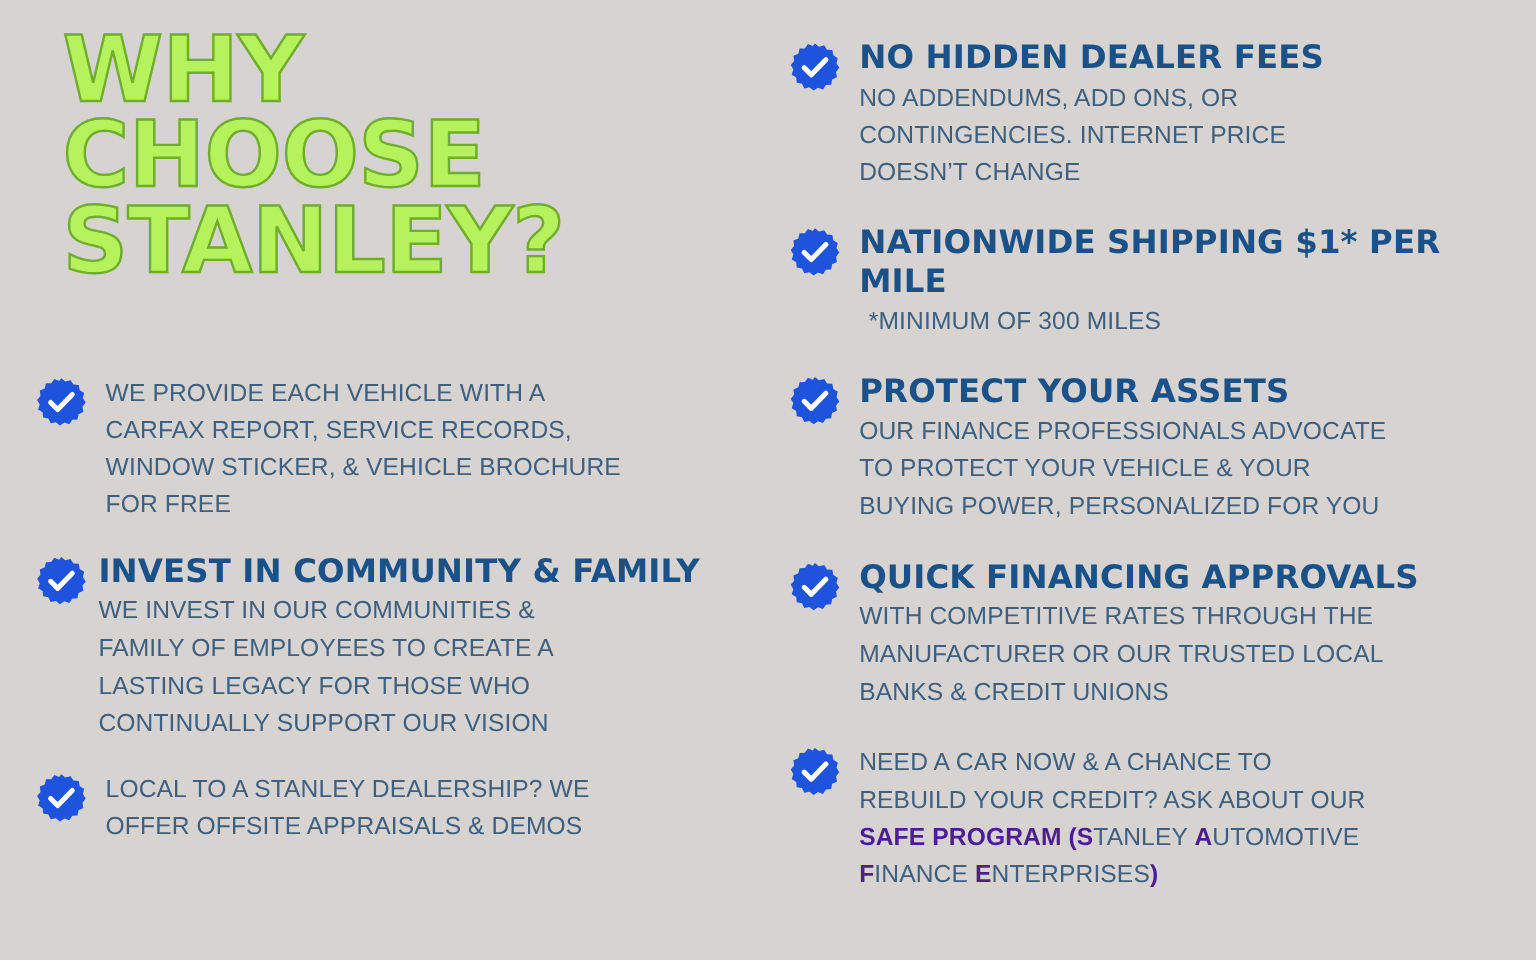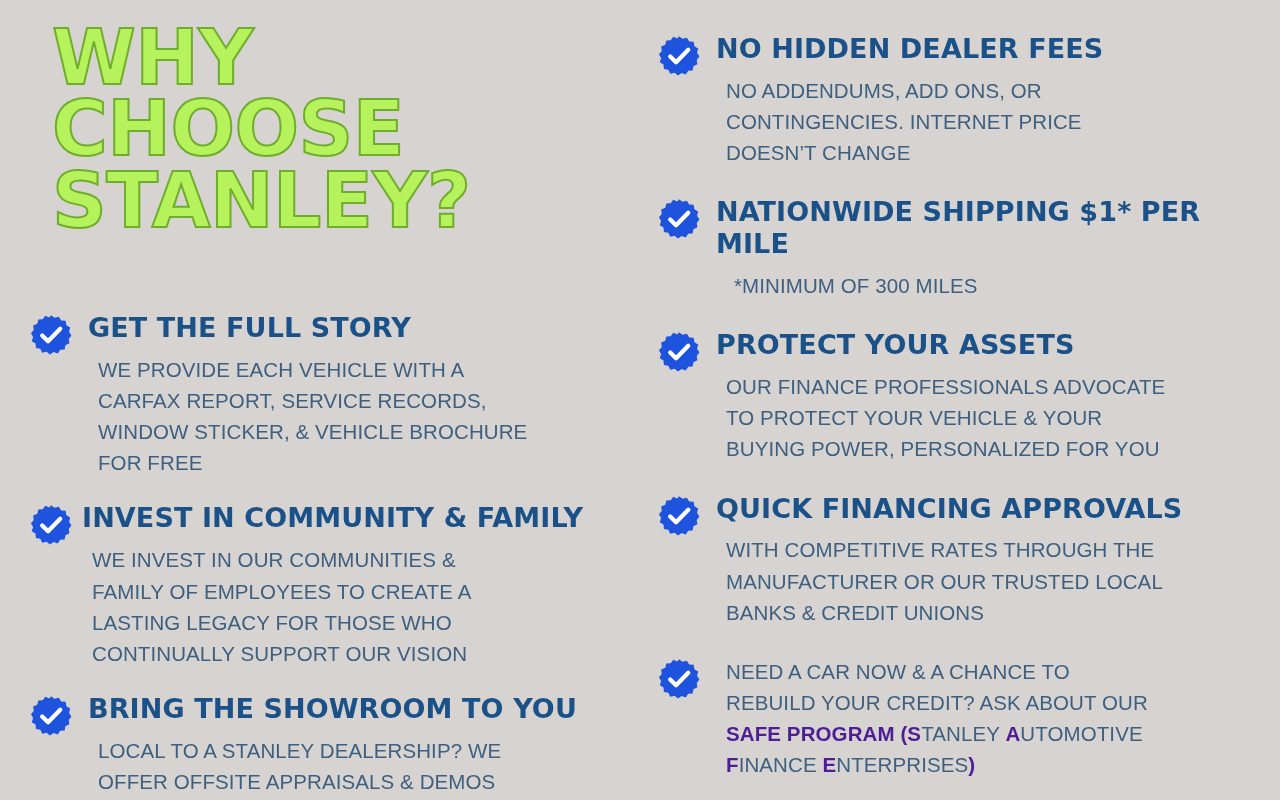--- a/index.html
+++ b/index.html
@@ -65,21 +65,21 @@
     font-weight: 700;
     font-size: 27px;
     line-height: 1.18;
     letter-spacing: 0.1px;
     color: #1b5189;
     text-transform: uppercase;
   }
 
   .f-body {
     display: block;
-    margin: 10px;
+    margin: 0;
     font-family: "Liberation Sans", sans-serif;
     font-weight: 400;
     font-size: 20.5px;
     line-height: 1.52;
     letter-spacing: 0.1px;
     color: #3d5f80;
     text-transform: uppercase;
     white-space: pre-line;
   }
   .f-body .em { font-weight: 700; color: #4c1d95; }
@@ -107,21 +107,20 @@
 
   <ul class="features left-list">
 
     <li class="feature">
       <span class="badge">
         <svg viewBox="0 0 100 100" aria-hidden="true">
           <path fill="#1d53dd" d="M50 3 L58.4 9.2 L68.6 6.6 L74.3 15.5 L84.8 16.1 L86.7 26.5 L95.6 32.1 L93 42.3 L98.6 51.2 L92.2 59.4 L93.9 69.9 L84.3 74.3 L82.4 84.7 L71.9 85.4 L66.2 94.2 L56.3 90.7 L47.5 96.4 L39.4 90 L29.1 92.1 L24.5 82.6 L14.1 80.9 L13.1 70.4 L4.2 64.9 L7.4 54.8 L2.2 45.8 L8.9 37.9 L7.6 27.4 L17.4 23.3 L19.8 13 L30.2 12.7 L36.4 4.2 L46.1 8.1 Z"></path>
           <path fill="none" stroke="#ffffff" stroke-width="10" stroke-linecap="round" stroke-linejoin="round" d="M29 51 L43 65 L72 35"></path>
         </svg>
       </span>
-      <span class="f-title">GET THE FULL STORY</span>
       <span class="f-body">WE PROVIDE EACH VEHICLE WITH A
 CARFAX REPORT, SERVICE RECORDS,
 WINDOW STICKER, &amp; VEHICLE BROCHURE
 FOR FREE</span>
     </li>
 
     <li class="feature nudge">
       <span class="badge">
         <svg viewBox="0 0 100 100" aria-hidden="true">
           <path fill="#1d53dd" d="M50 3 L58.4 9.2 L68.6 6.6 L74.3 15.5 L84.8 16.1 L86.7 26.5 L95.6 32.1 L93 42.3 L98.6 51.2 L92.2 59.4 L93.9 69.9 L84.3 74.3 L82.4 84.7 L71.9 85.4 L66.2 94.2 L56.3 90.7 L47.5 96.4 L39.4 90 L29.1 92.1 L24.5 82.6 L14.1 80.9 L13.1 70.4 L4.2 64.9 L7.4 54.8 L2.2 45.8 L8.9 37.9 L7.6 27.4 L17.4 23.3 L19.8 13 L30.2 12.7 L36.4 4.2 L46.1 8.1 Z"></path>
@@ -135,21 +134,20 @@
 CONTINUALLY SUPPORT OUR VISION</span>
     </li>
 
     <li class="feature">
       <span class="badge">
         <svg viewBox="0 0 100 100" aria-hidden="true">
           <path fill="#1d53dd" d="M50 3 L58.4 9.2 L68.6 6.6 L74.3 15.5 L84.8 16.1 L86.7 26.5 L95.6 32.1 L93 42.3 L98.6 51.2 L92.2 59.4 L93.9 69.9 L84.3 74.3 L82.4 84.7 L71.9 85.4 L66.2 94.2 L56.3 90.7 L47.5 96.4 L39.4 90 L29.1 92.1 L24.5 82.6 L14.1 80.9 L13.1 70.4 L4.2 64.9 L7.4 54.8 L2.2 45.8 L8.9 37.9 L7.6 27.4 L17.4 23.3 L19.8 13 L30.2 12.7 L36.4 4.2 L46.1 8.1 Z"></path>
           <path fill="none" stroke="#ffffff" stroke-width="10" stroke-linecap="round" stroke-linejoin="round" d="M29 51 L43 65 L72 35"></path>
         </svg>
       </span>
-      <span class="f-title">BRING THE SHOWROOM TO YOU</span>
       <span class="f-body">LOCAL TO A STANLEY DEALERSHIP? WE
 OFFER OFFSITE APPRAISALS &amp; DEMOS</span>
     </li>
 
   </ul>
 
   <ul class="features right-list">
 
     <li class="feature">
       <span class="badge">

